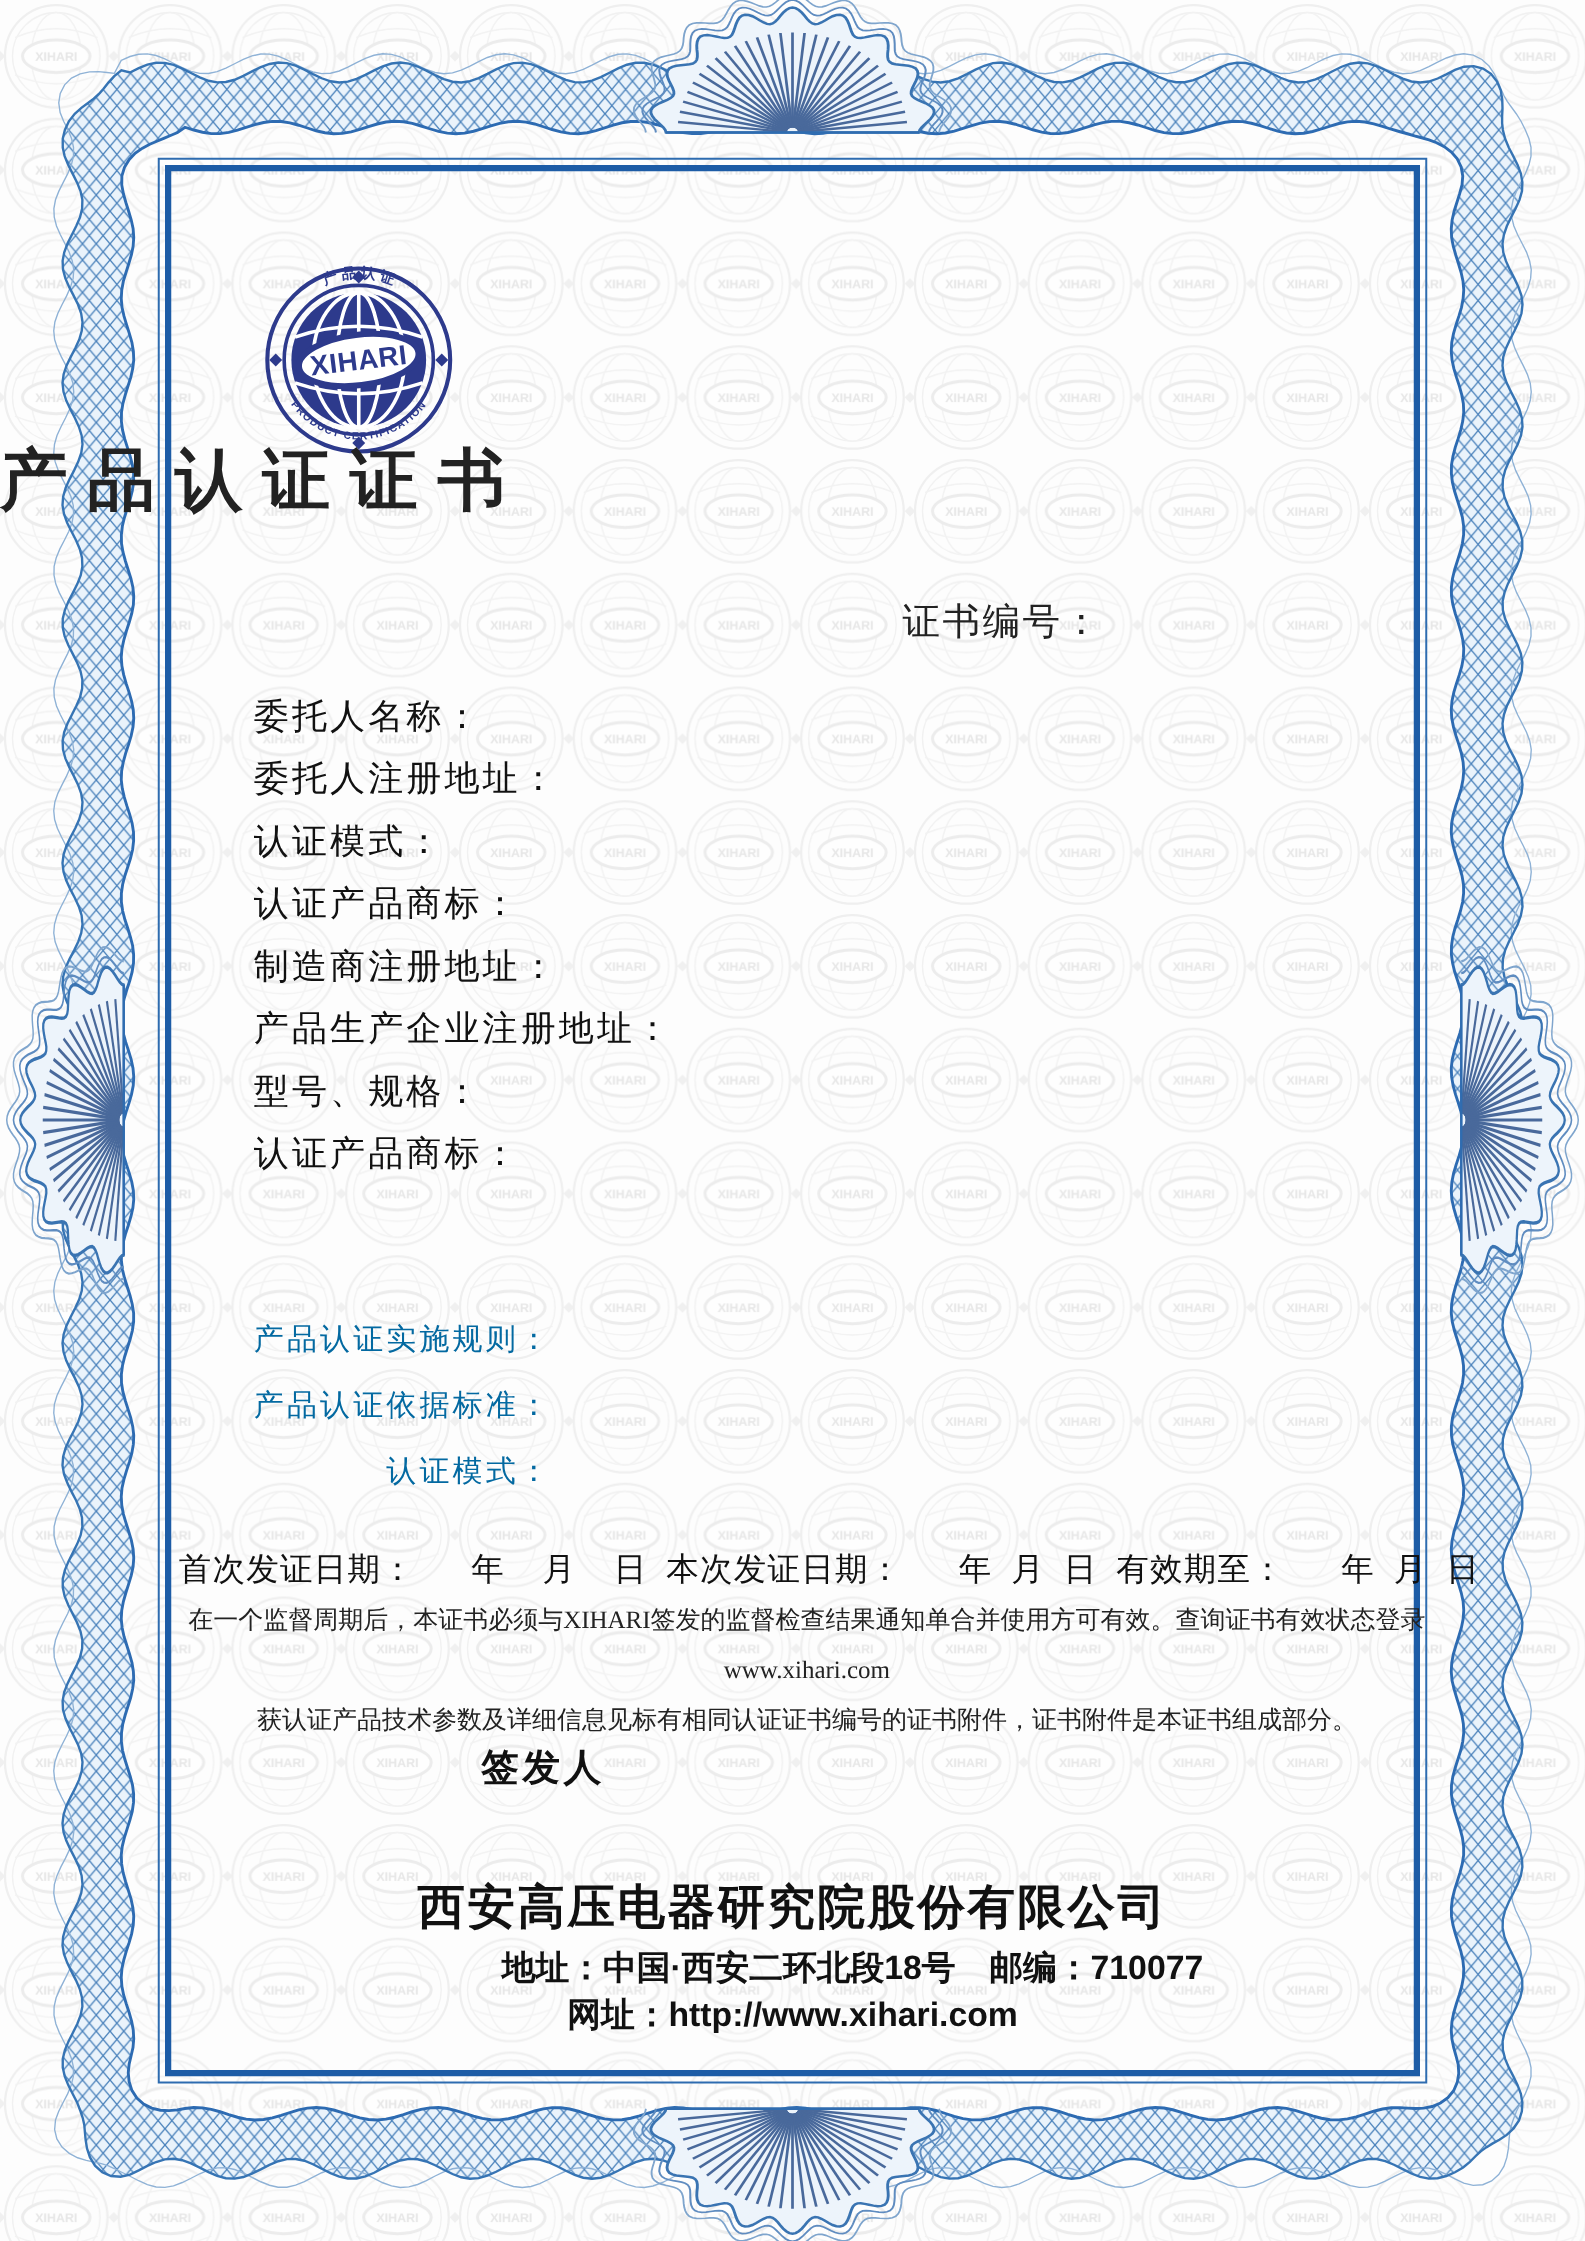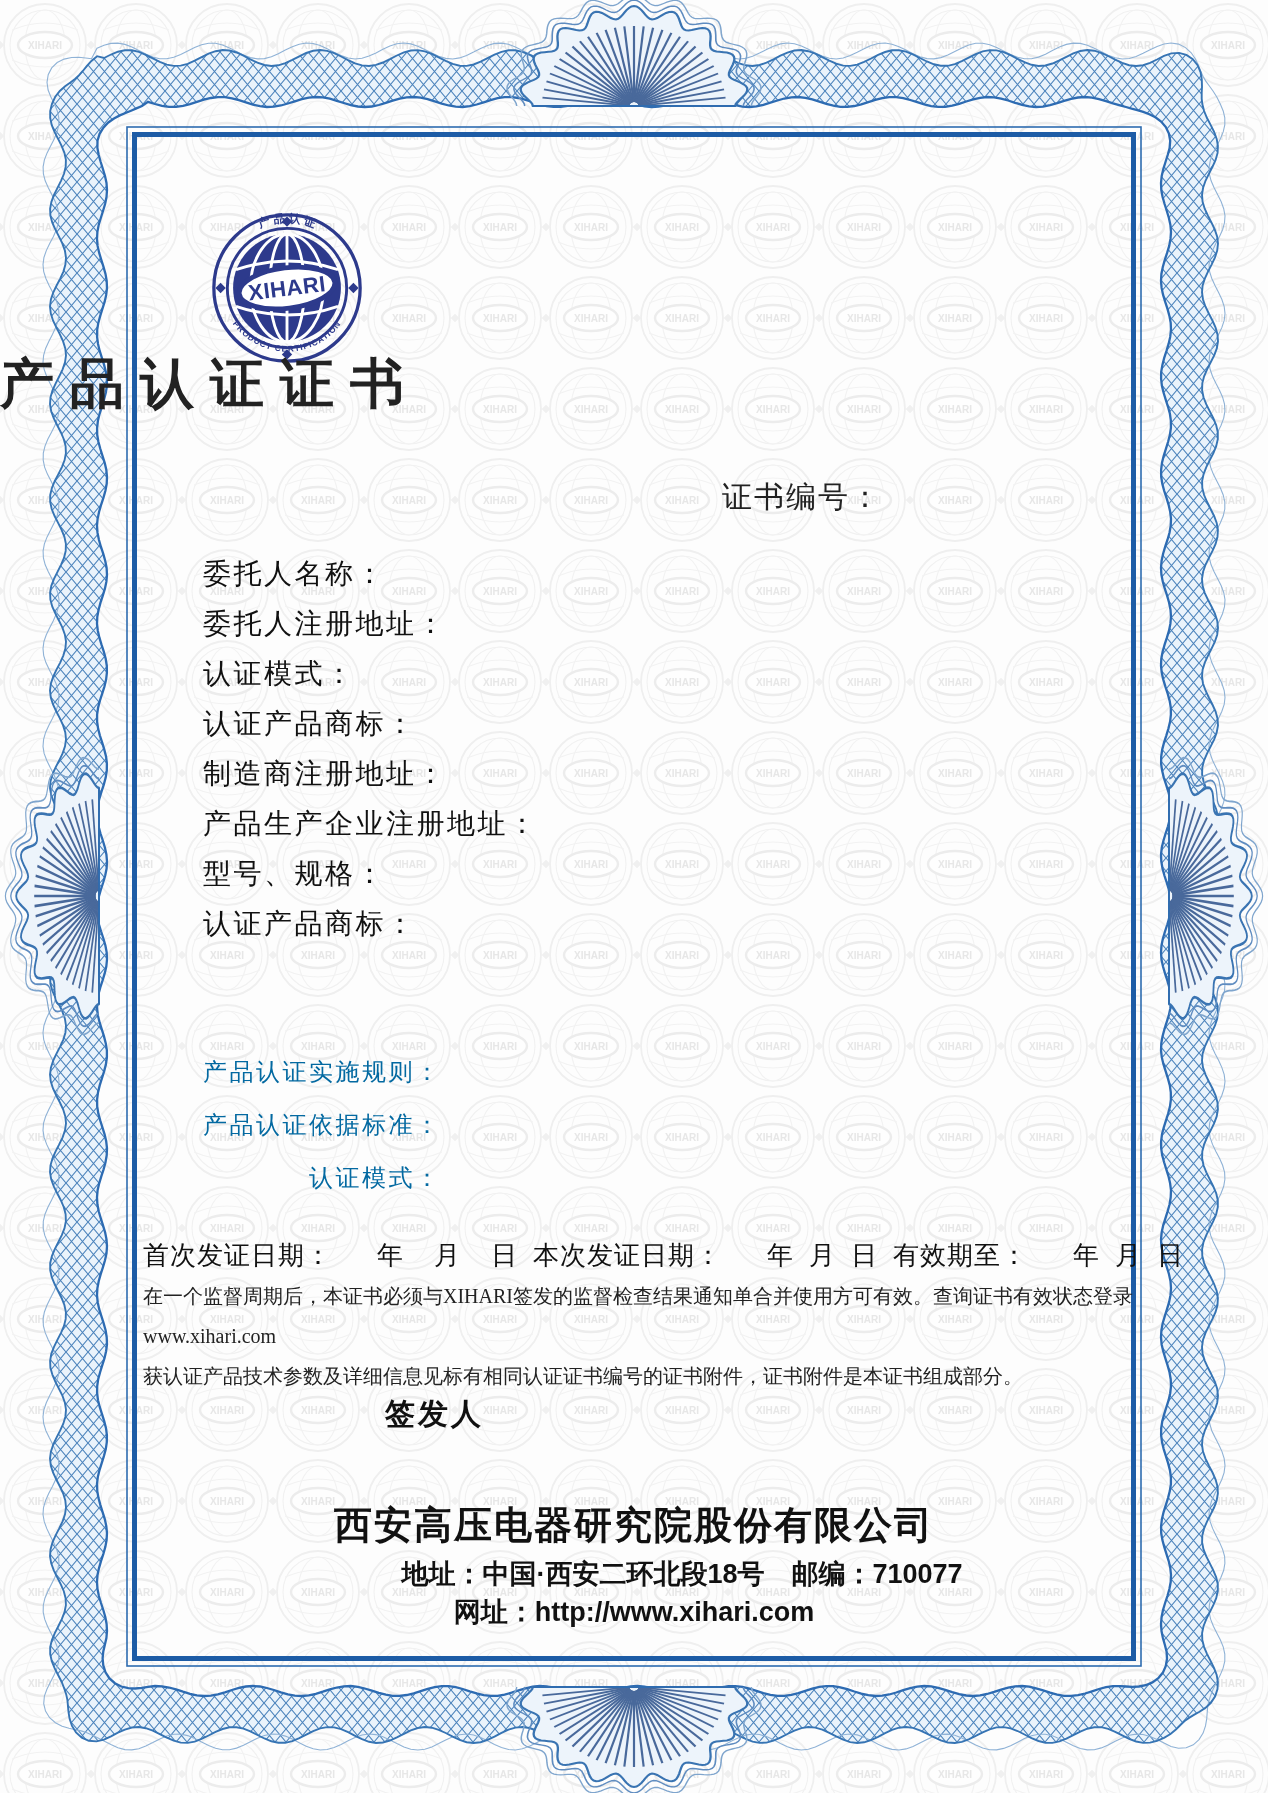--- a/index.html
+++ b/index.html
@@ -20,21 +20,21 @@
   .cert-title{
     left:0;top:348px;width:100%;text-align:left;
     font-family:"Liberation Sans","DejaVu Sans",sans-serif;
     font-weight:800;font-size:54px;letter-spacing:16px;color:#222;
   }
   .cert-no{left:722px;top:477px;font-size:30px;letter-spacing:2px;color:#222;}
   ul.fieldlist{list-style:none;margin:0;padding:0;}
   .fields{left:203px;top:549px;font-size:28px;line-height:50px;letter-spacing:2.5px;color:#111;}
   .rules{left:203px;top:1046px;font-size:24px;line-height:53px;letter-spacing:2.5px;color:#0369a1;text-align:right;}
   .date-line{left:143px;top:1238px;font-size:26px;letter-spacing:1px;white-space:pre;color:#111;}
-  .fine-print{left:143px;top:1276px;width:1005px;font-size:20px;line-height:40px;color:#222;}
+  .fine-print{left:143px;top:1276px;width:1005px;font-size:20px;line-height:40px;color:#222;text-align:center;}
   .issuer{left:385px;top:1394px;font-family:"Liberation Sans","DejaVu Sans",sans-serif;
     font-weight:800;font-size:30px;letter-spacing:3px;color:#111;}
   .company{left:0;top:1500px;width:100%;text-align:center;
     font-family:"Liberation Sans","DejaVu Sans",sans-serif;
     font-weight:800;font-size:38px;letter-spacing:2px;color:#111;}
   .address{left:0;top:1556px;width:100%;text-align:center;
     font-family:"Liberation Sans","DejaVu Sans",sans-serif;
     font-weight:700;font-size:27px;color:#111;padding-left:48px;}
   .website{left:0;top:1594px;width:100%;text-align:center;
     font-family:"Liberation Sans","DejaVu Sans",sans-serif;

